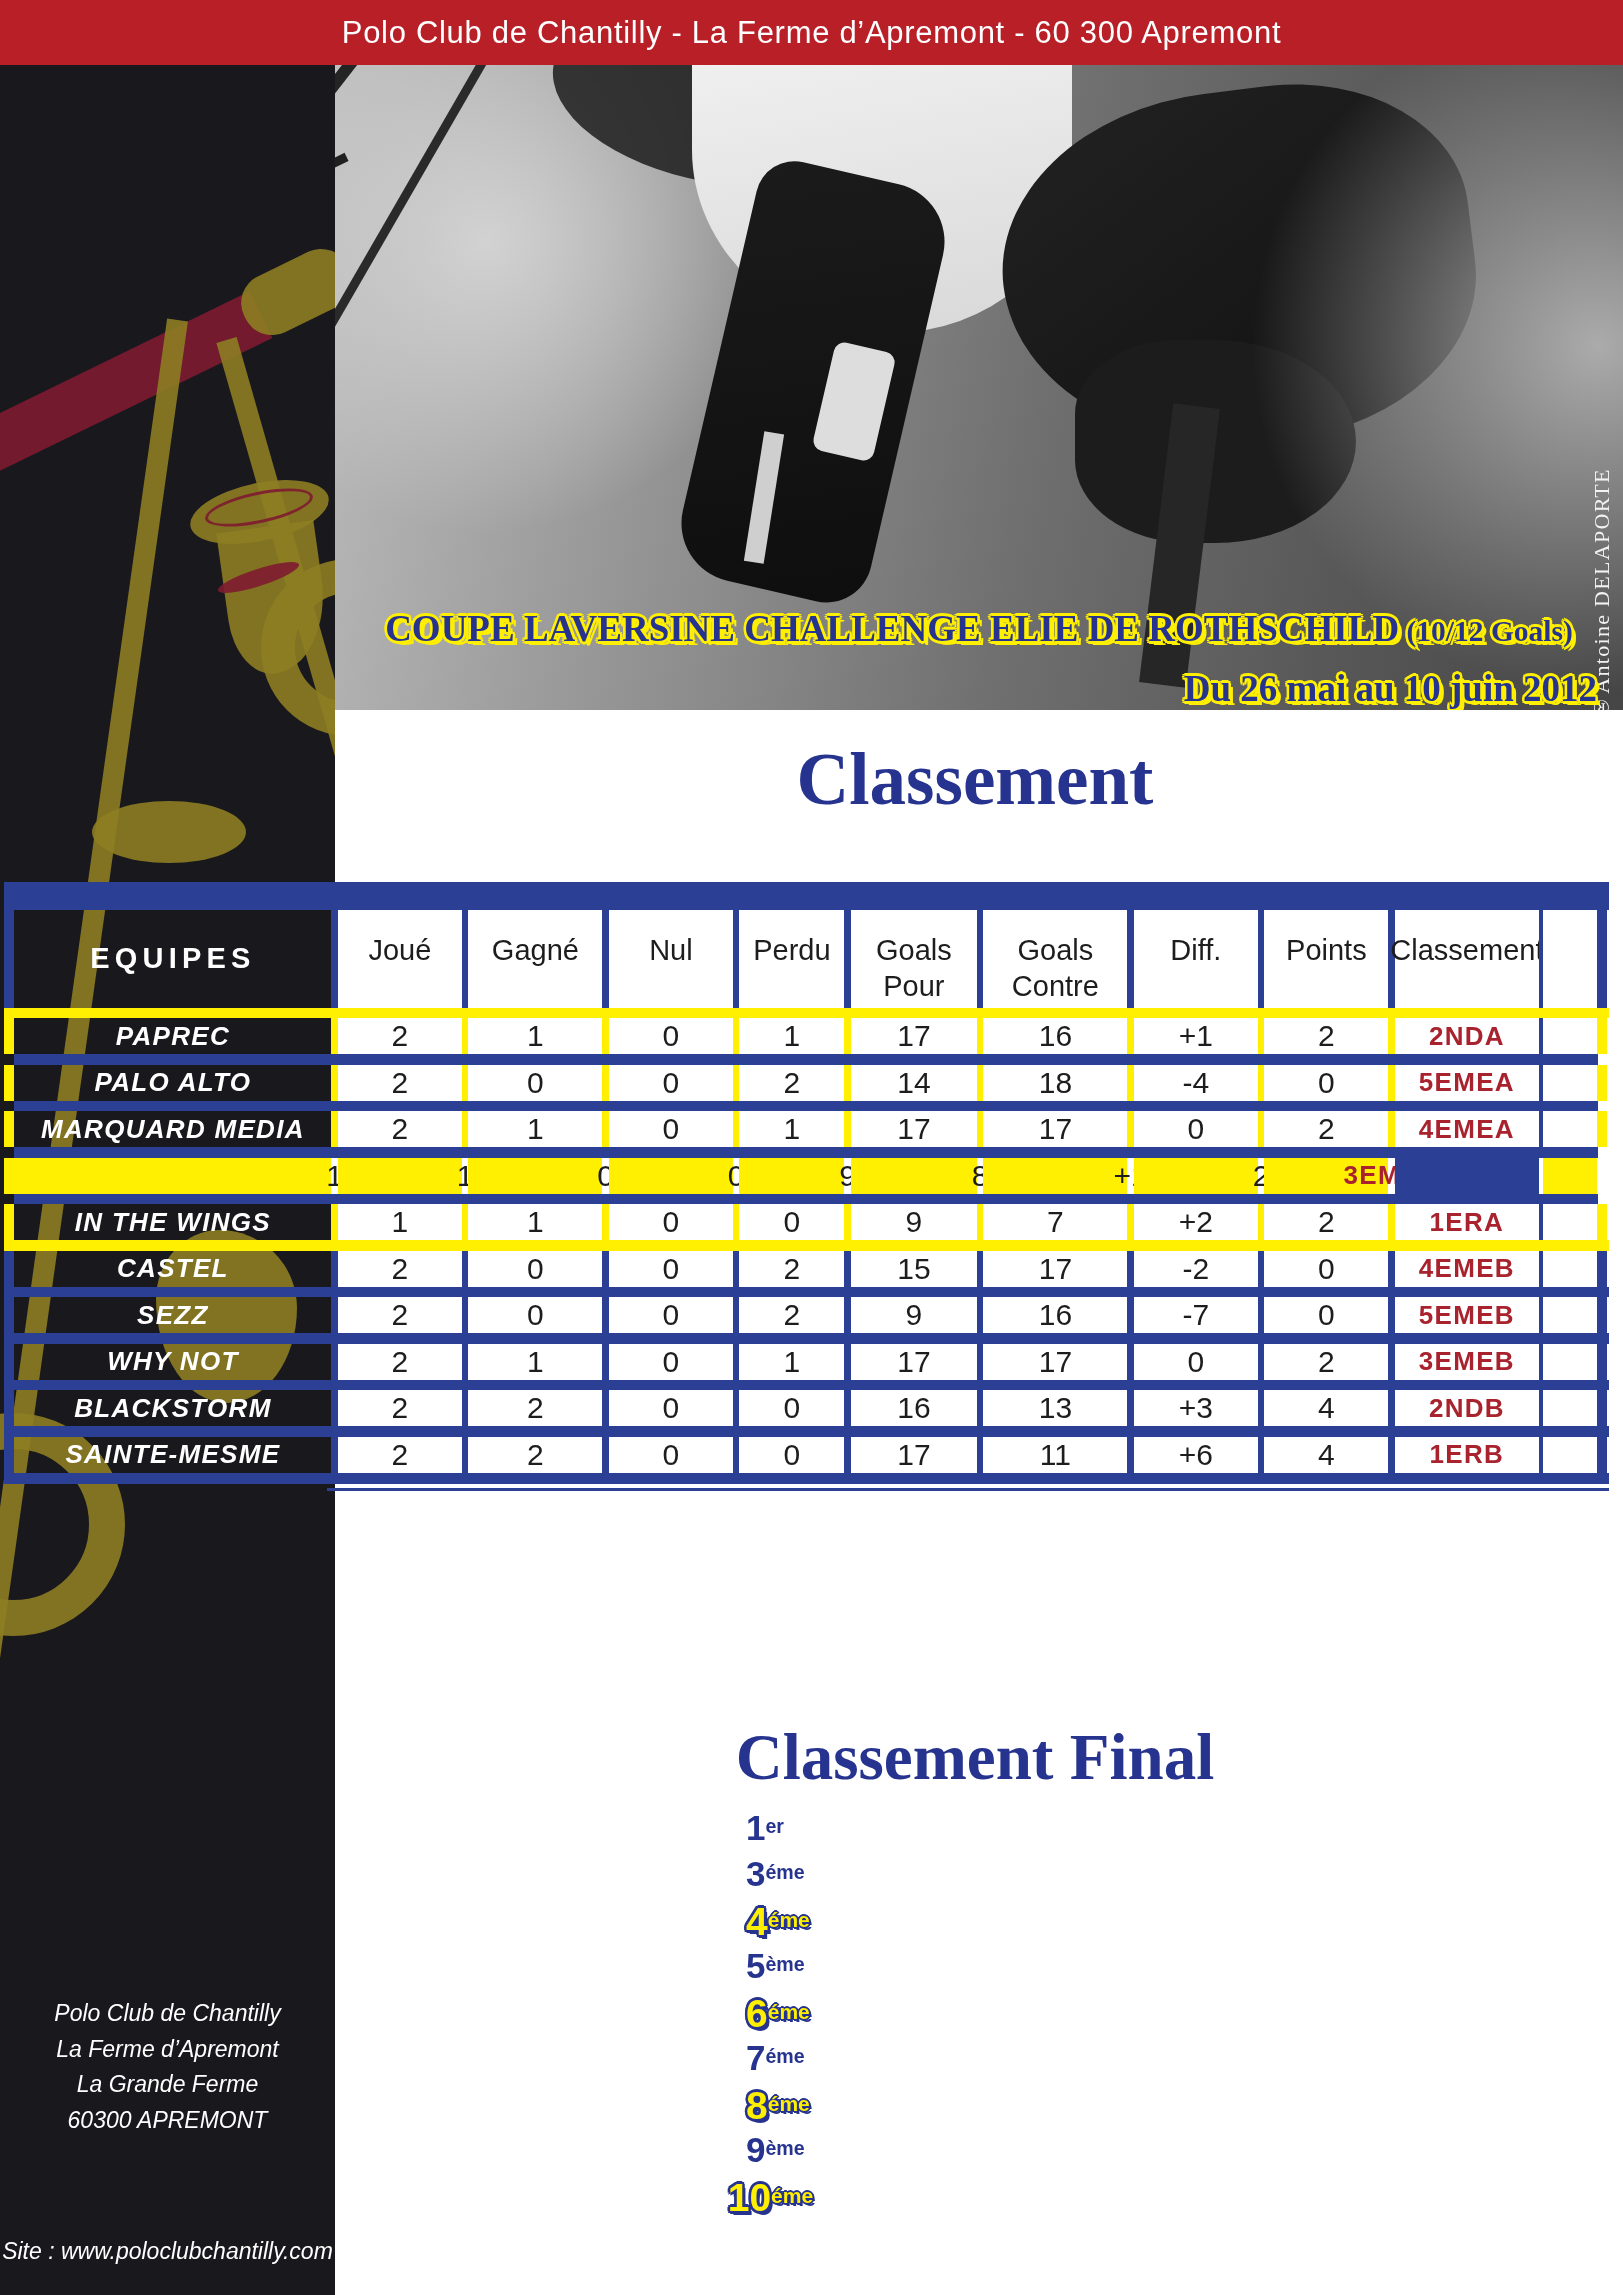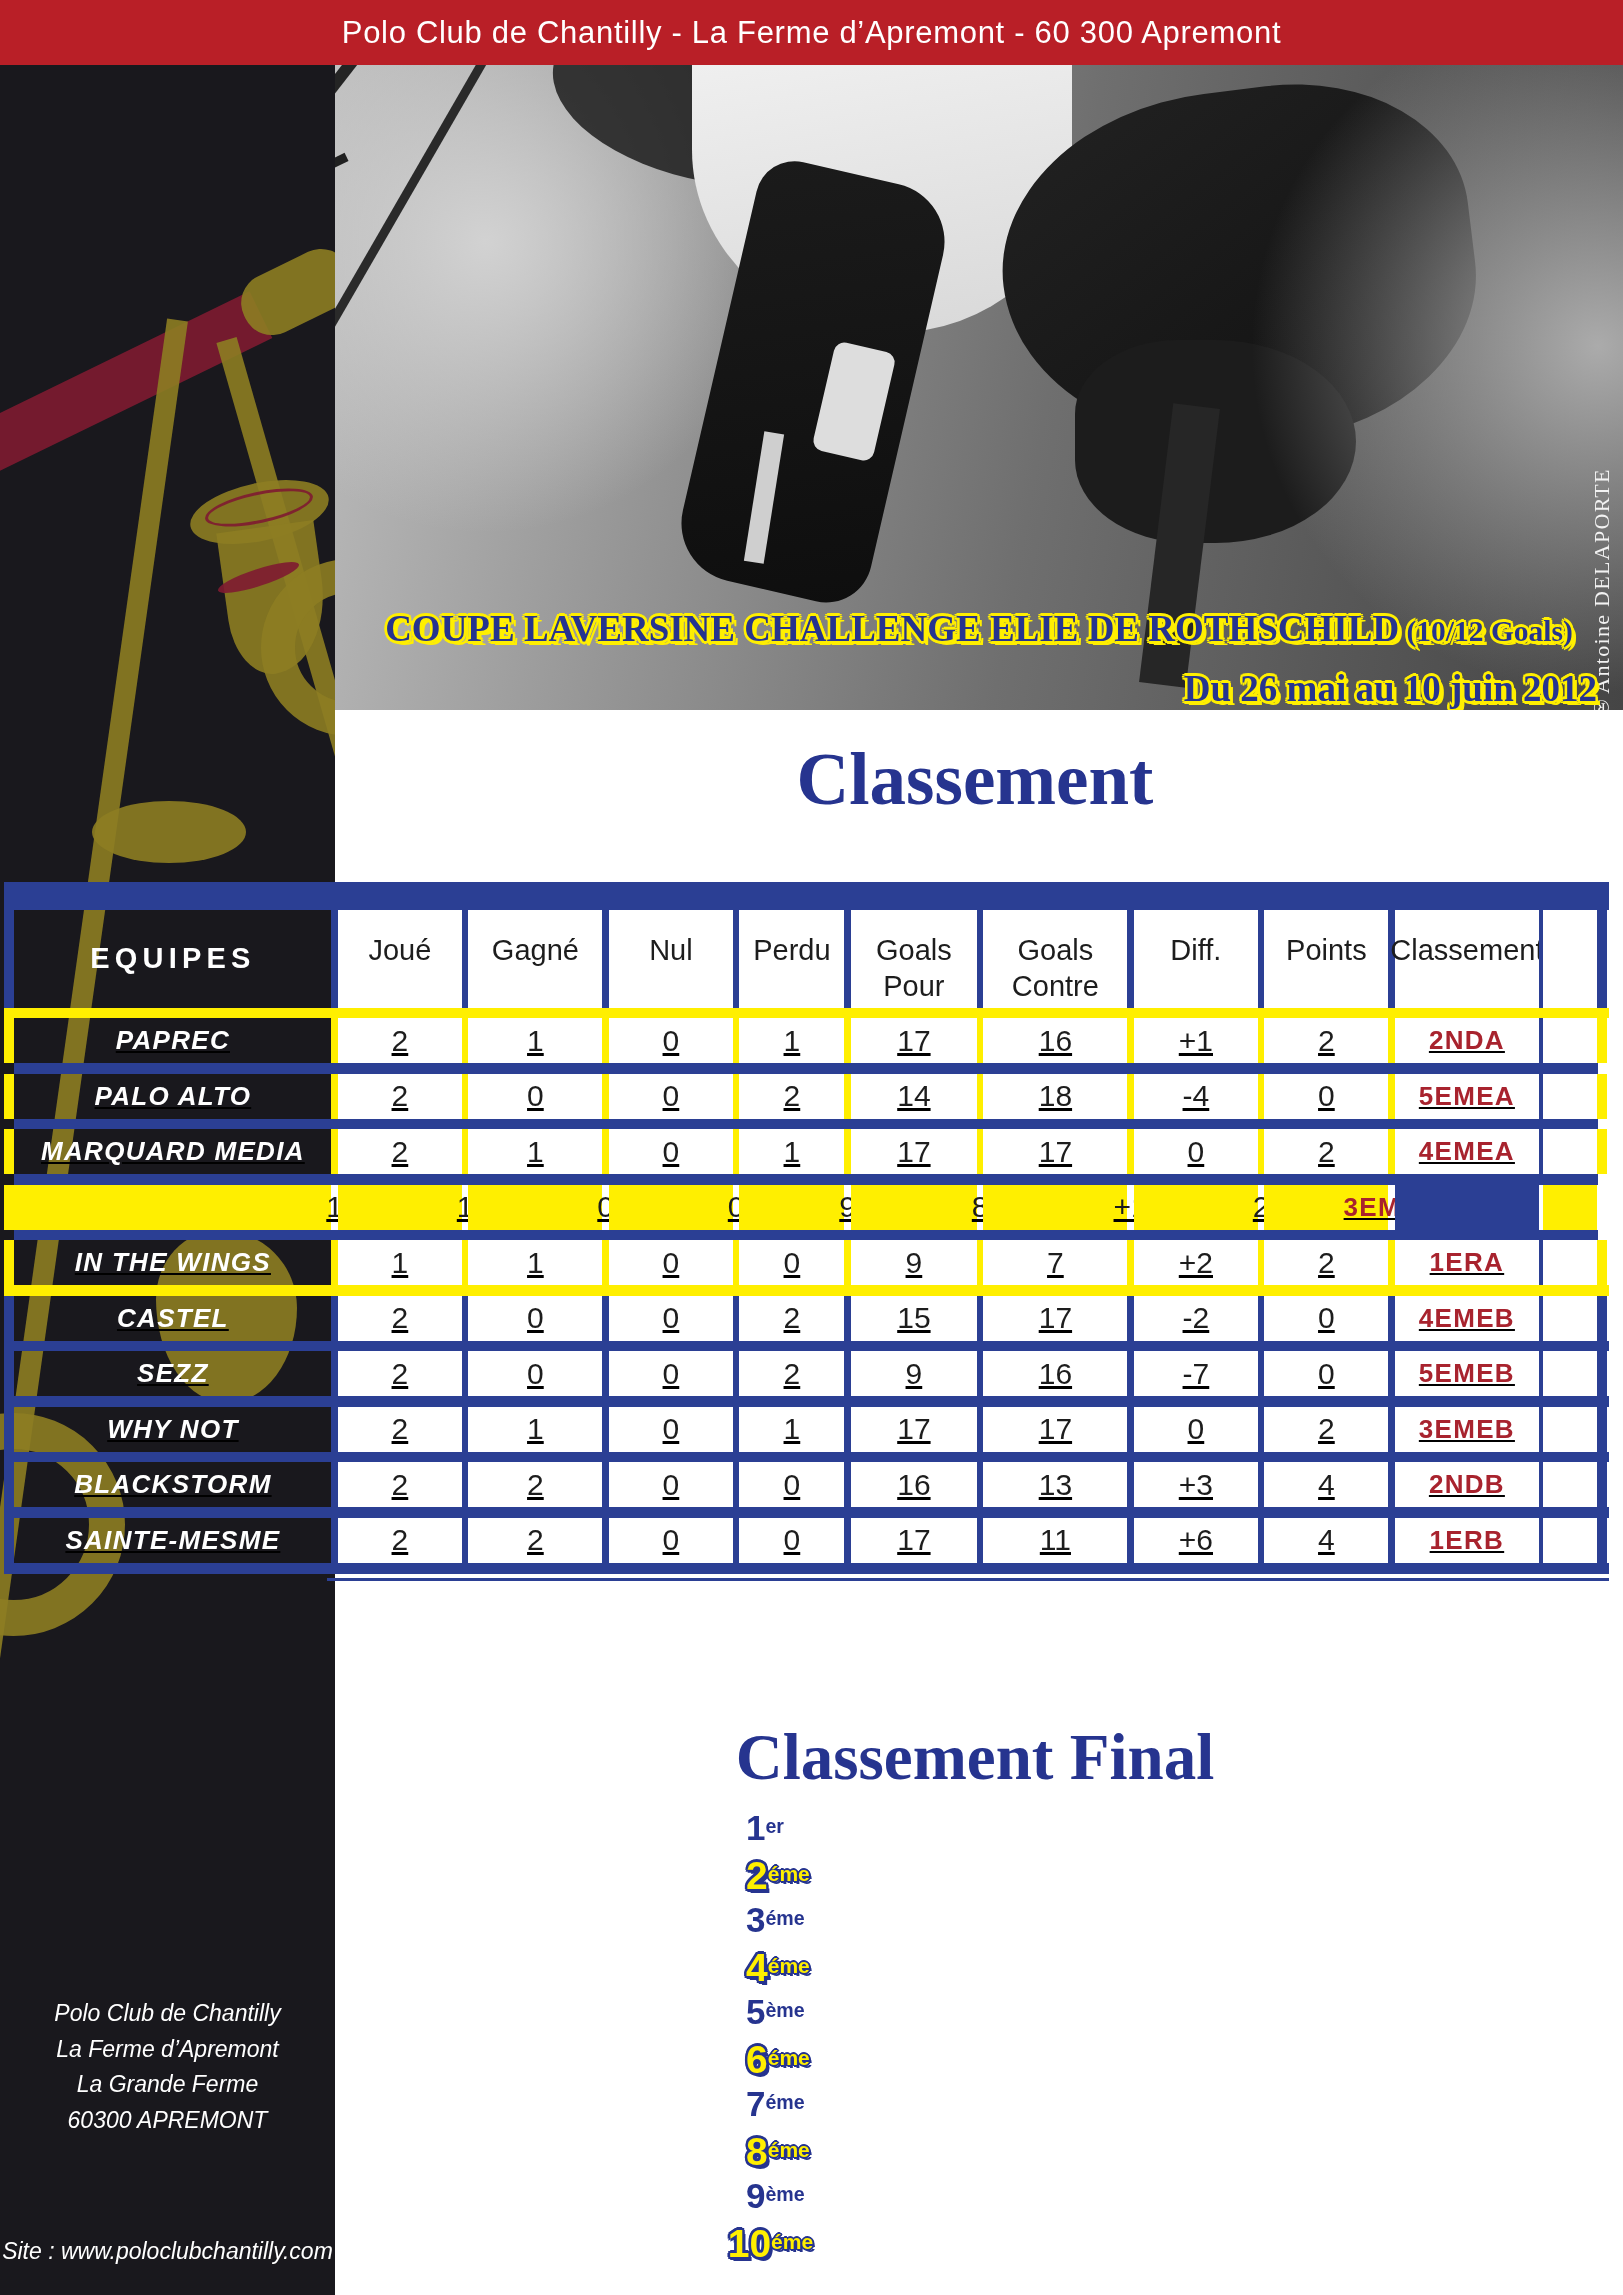--- a/index.html
+++ b/index.html
@@ -85,21 +85,21 @@
     font-family:"Liberation Serif",serif;font-weight:bold;font-size:73px;color:var(--titleblue);}
   .final-heading{position:absolute;left:327px;top:1720px;width:1296px;text-align:center;
     font-family:"Liberation Serif",serif;font-weight:bold;font-size:65px;color:var(--titleblue);}
 
   
   .tbl{position:absolute;left:3.9px;top:882px;width:1605px;
     --cols:10.5px 317px 6.5px 124px 6.5px 134px 6.5px 124px 6.5px 105px 6.5px 126px 6.5px 144px 6.5px 124px 6.5px 124px 6.5px 144px 3.9px 54px 10.5px;}
   .topbar{height:27.5px;background:var(--navy);}
   .trow{display:grid;grid-template-columns:var(--cols);}
   .trow.head{height:98px;}
-  .trow.drow{height:45px;text-decoration:underline;}
+  .trow.drow{height:36px;}
   .cf{background:var(--navy);}
   .hlblock .cf{background:var(--yellow);}
   .cs{background:var(--navy);}
   .hlblock .cs{background:var(--yellow);}
   .cn{background:var(--navy);}
   .cx{background:#fff;}
   .ct{background:transparent;color:#fff;display:flex;align-items:center;justify-content:center;
     font-weight:bold;font-style:italic;font-size:26px;letter-spacing:1.3px;white-space:nowrap;}
   .head .ct{font-style:normal;font-size:29px;letter-spacing:5.2px;}
   .cv{background:#fff;display:flex;align-items:center;justify-content:center;
@@ -474,21 +474,20 @@
         </div>
       </div>
       <div class="bbar"></div>
       <div class="thinline"></div>
     </div>
 
   <h2 class="final-heading">Classement Final</h2>
 
   <div class="final-list">
       <div class="fitem"><span class="fnum">1</span><sup class="fsuf">er</sup></div>
-      <div class="fitem fy"><span class="fnum">2</span><sup class="fsuf">éme</sup></div>
       <div class="fitem"><span class="fnum">3</span><sup class="fsuf">éme</sup></div>
       <div class="fitem fy"><span class="fnum">4</span><sup class="fsuf">éme</sup></div>
       <div class="fitem"><span class="fnum">5</span><sup class="fsuf">ème</sup></div>
       <div class="fitem fy"><span class="fnum">6</span><sup class="fsuf">éme</sup></div>
       <div class="fitem"><span class="fnum">7</span><sup class="fsuf">éme</sup></div>
       <div class="fitem fy"><span class="fnum">8</span><sup class="fsuf">éme</sup></div>
       <div class="fitem"><span class="fnum">9</span><sup class="fsuf">ème</sup></div>
       <div class="fitem fy"><span class="fnum">10</span><sup class="fsuf">éme</sup></div>
     </div>
 

